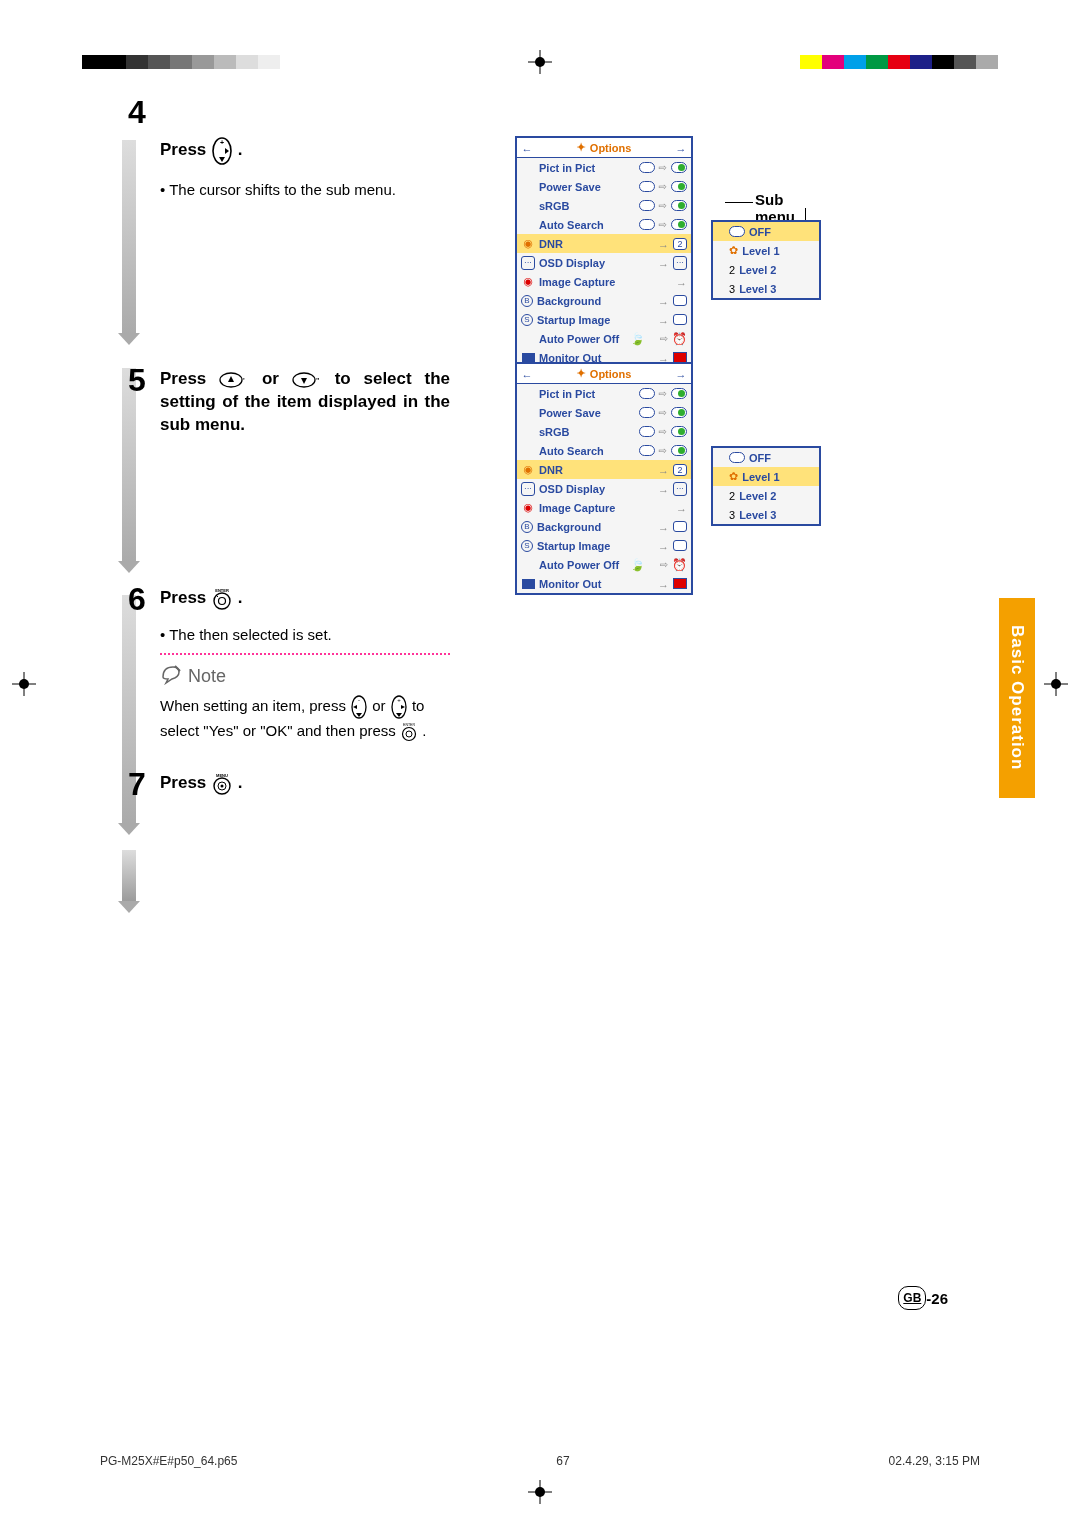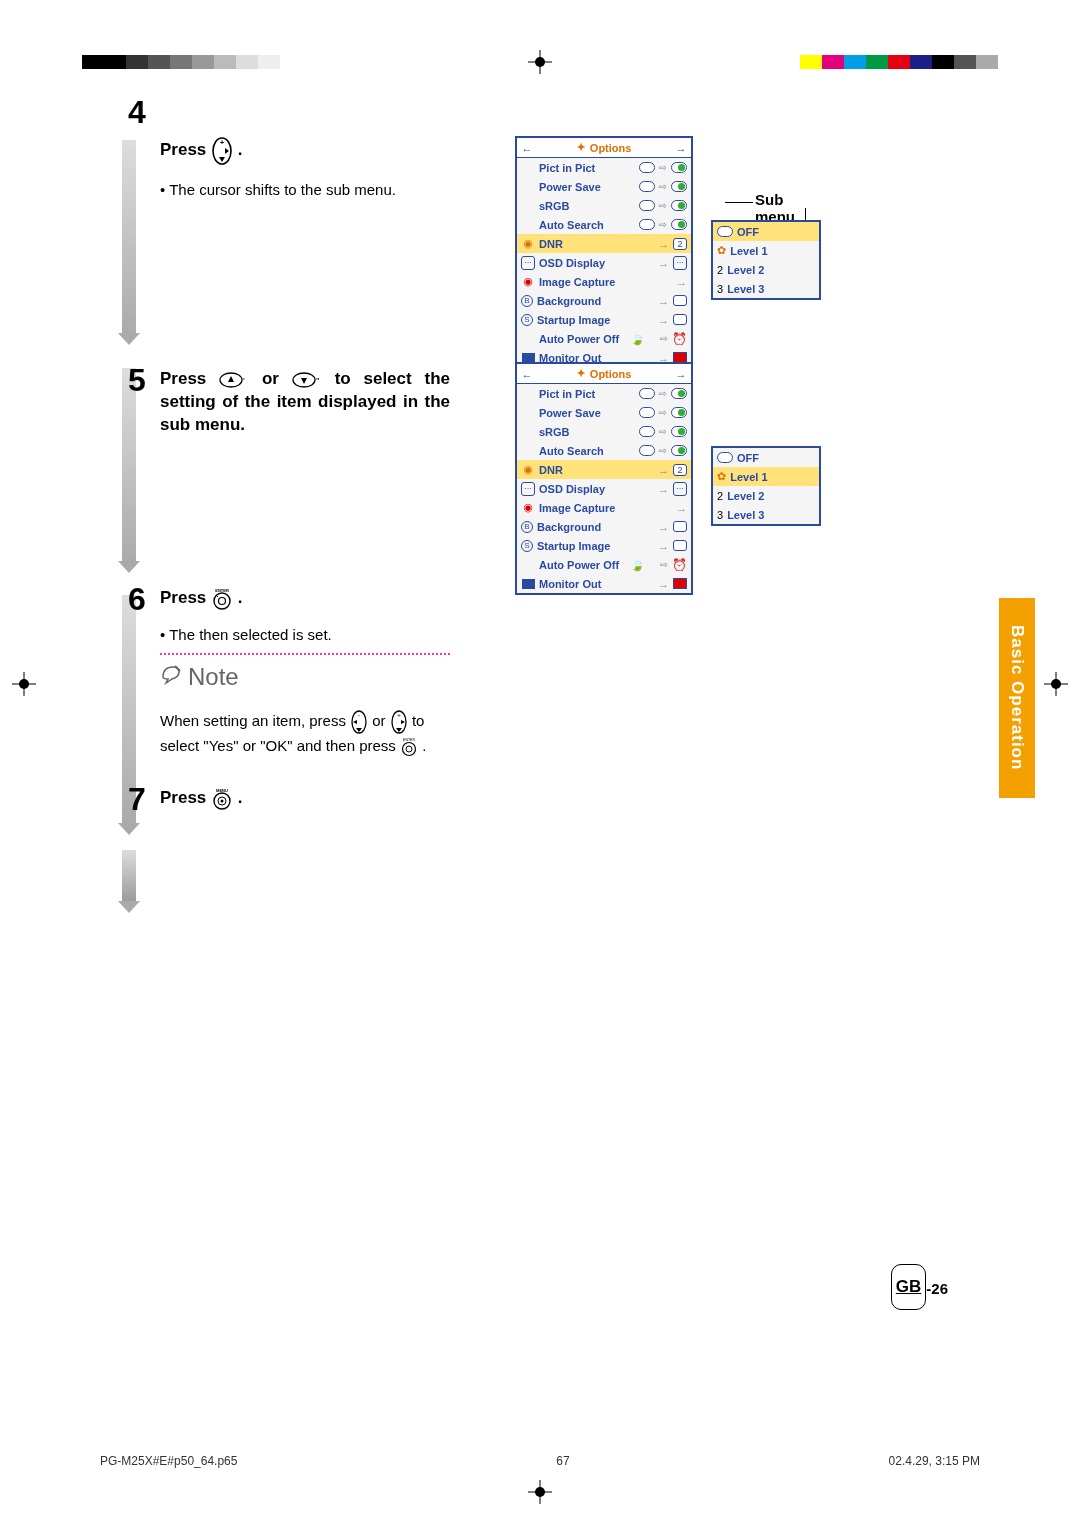--- a/index.html
+++ b/index.html
@@ -22,21 +22,21 @@
   .sidetab span { writing-mode: vertical-rl; color: #fff; font-weight: bold; font-size: 17px; letter-spacing: 1px; }
 
   
   .step { position: relative; margin-bottom: 28px; }
   .stepnum { position: absolute; left: 28px; top: -6px; font-size: 32px; font-weight: bold; }
   .stepbody { margin-left: 60px; width: 290px; }
   .stepbody .headline { font-weight: bold; font-size: 17px; line-height: 1.35; }
   .stepbody .bullet { font-size: 15px; margin-top: 15px; }
   .stepbody .bullet::before { content: "• "; }
   .dotted-sep { border-top: 2px dotted #f39; margin: 10px 0 8px 0; width: 290px; }
-  .note-head { display: flex; align-items: center; gap: 6px; color: #666; font-size: 24px; margin-bottom: 18px; }
+  .note-head { display: flex; align-items: center; gap: 6px; color: #666; font-size: 18px; margin-bottom: 4px; }
   .note-body { font-size: 15px; line-height: 1.4; }
   .note-body .bullet { margin-bottom: 4px; }
   .txt { display: inline; }
 
   
   .pill { display: inline-block; vertical-align: middle; }
   .pill svg { display: block; }
 
   
   .rail { position: absolute; left: 22px; width: 14px; background: linear-gradient(#ddd, #aaa); }
@@ -57,30 +57,30 @@
   .osd-row .toggle.green::after{content:"";position:absolute;right:1px;top:1px;width:7px;height:7px;background:#2fae2f;border-radius:50%;}
   .osd-row .chev { color: #888; font-size: 10px; }
   .osd-row .rarrow { color: #888; font-weight: bold; }
   .osd-row .endbox { width: 14px; height: 11px; border: 1.5px solid #2a4aa0; border-radius: 3px; background: #fff; }
   .osd-row .numbox { width: 14px; height: 12px; border:1.5px solid #2a4aa0; border-radius: 3px; display:flex;align-items:center;justify-content:center; font-size:9px; color:#2a4aa0; background:#fff;}
   .osd-row .redclock{ color:#d00; font-size:12px;}
   .osd-row .monitor{ width:14px;height:11px;border:1.5px solid #2a4aa0; background:#d00;}
   .osd-row .leaf{ color:#2fae2f; font-size:12px;}
 
   .submenu { border: 2px solid #2a4aa0; background: #f5f5f5; font-size: 11px; width: 110px; position: absolute; }
-  .submenu .srow { display:flex; align-items:center; height:19px; padding:0 4px; gap:4px;}
+  .submenu .srow { display:flex; align-items:center; height:19px; padding:0 16px; gap:4px;}
   .submenu .srow.hl { background: #ffe27a; }
   .submenu .srow .lbl{ color:#2a4aa0; font-weight:bold;}
   .submenu .srow .off-toggle{ width:16px;height:11px;border:1.5px solid #2a4aa0; border-radius:6px;background:#fff;}
   .sublabel { position:absolute; font-weight:bold; font-size:15px;}
   .subline { position:absolute; border-top:1px solid #000; }
 
   
   .pagenum { position: absolute; right: 32px; bottom: 110px; font-size: 15px; font-weight: bold; }
-  .pagenum .gb { display:inline-block; border:1.5px solid #000; border-radius:10px; padding:12px 4px; font-size:17px; vertical-align:2px;text-decoration:underline;}
+  .pagenum .gb { display:inline-block; border:1.5px solid #000; border-radius:10px; padding:4px 4px; font-size:12px; vertical-align:2px;text-decoration:underline;}
   .footer { position: absolute; left: 100px; bottom: 60px; width: 880px; font-size: 12px; color:#333; display:flex; justify-content:space-between;}
 </style>
 </head>
 <body>
 
 <div class="regbar">
   <div class="bw">
     <span style="background:#000"></span>
       <span style="background:#000"></span>
       <span style="background:#333"></span>

